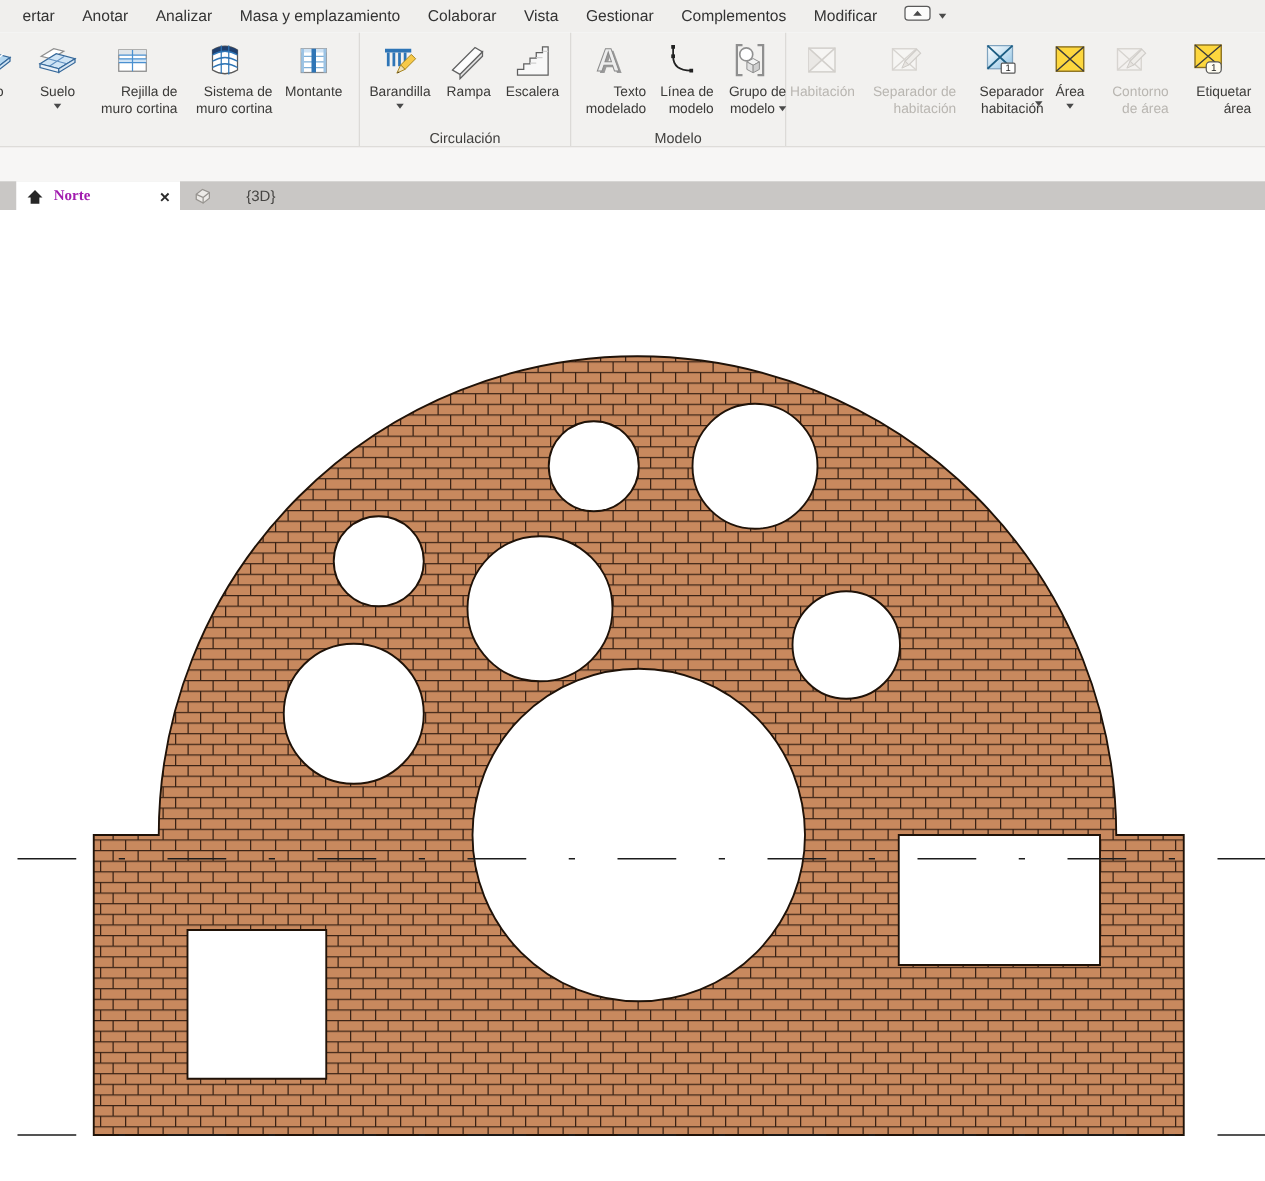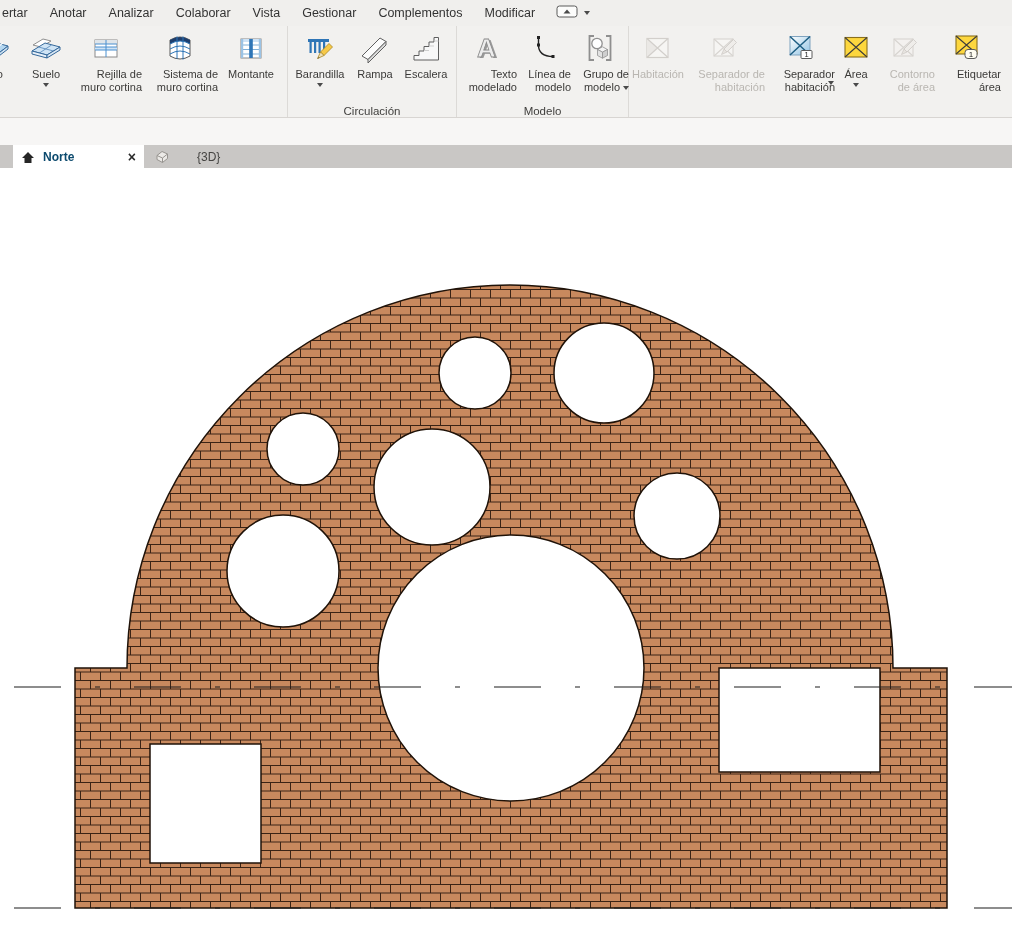--- a/index.html
+++ b/index.html
@@ -1,20 +1,20 @@
 <!DOCTYPE html>
 <html><head>
 <meta charset="utf-8">
 <style>
   html,body{margin:0;padding:0;}
   body{width:1012px;height:945px;overflow:hidden;background:#fff;
        font-family:"Liberation Sans",sans-serif;-webkit-font-smoothing:antialiased;}
   
   .menubar{height:26px;background:#f0efed;display:flex;align-items:center;}
-  .menu-tabs{display:flex;align-items:flex-end;height:100%;}
+  .menu-tabs{display:flex;align-items:flex-end;height:100%;margin-left:16px;}
   .menutab{padding:0 11px;line-height:26px;font-size:12.5px;color:#333;white-space:nowrap;cursor:default;}
   .menutab:first-child{padding-left:2px;}
   .ribbon-toggle{display:flex;align-items:center;margin-left:10px;}
   .caret{width:0;height:0;border-left:3.5px solid transparent;border-right:3.5px solid transparent;border-top:4px solid #4a4a4a;display:inline-block;}
   .ribbon-toggle .caret{margin-left:4px;}
   
   .ribbon{height:92px;background:#f2f1ef;border-bottom:1px solid #d8d5d2;display:flex;box-sizing:border-box;overflow:hidden;}
   .rgroup{display:flex;flex-direction:column;border-right:1px solid #dcdad7;box-sizing:border-box;flex:0 0 auto;}
   .rbuttons{height:72px;display:flex;align-items:flex-start;padding-top:6px;box-sizing:border-box;}
   .rlabel-row{height:13px;text-align:center;font-size:11.5px;color:#3f3e3c;display:flex;align-items:center;justify-content:center;gap:5px;margin-top:12px;}
@@ -47,37 +47,38 @@
   .rgroup:nth-child(1){width:288px}
   .rgroup:nth-child(2){width:169px}
   .rgroup:nth-child(3){width:172px}
   .rgroup:nth-child(4){width:383px;border-right:none}
   
   .strip{height:27px;background:#f7f6f5;}
   
   .viewtabs{height:23px;background:#c9c7c5;display:flex;align-items:stretch;padding-left:13px;}
   .vtab{display:flex;align-items:center;font-size:12px;color:#3f3e3c;cursor:default;}
   .vtab.active{background:#ffffff;width:131px;padding:0 7px;box-sizing:border-box;}
-  .vtab.active .vlabel{font-weight:bold;color:#0c4a6e;margin-left:7px;flex:1;}
+  .vtab.active .vlabel{font-weight:bold;color:#a21caf;margin-left:7px;flex:1;font-family:Liberation Serif, serif;}
   .vtab.other{padding:0 10px;gap:20px;}
   .vtab.other .vlabel{margin-left:6px;color:#454442;}
   .vicon{display:flex;align-items:center;}
   .vclose{font-size:14px;font-weight:bold;color:#2b2b2b;line-height:1;padding:0 1px;}
   
   .canvas{height:777px;background:#ffffff;position:relative;overflow:hidden;}
   .canvas svg{display:block;}
 </style>
 </head>
 <body>
 
 <div class="menubar">
   <div class="menu-tabs" id="menu-tabs">
       <div class="menutab">ertar</div>
       <div class="menutab">Anotar</div>
       <div class="menutab">Analizar</div>
+      <div class="menutab">Masa y emplazamiento</div>
       <div class="menutab">Colaborar</div>
       <div class="menutab">Vista</div>
       <div class="menutab">Gestionar</div>
       <div class="menutab">Complementos</div>
       <div class="menutab">Modificar</div>
     </div>
   <span class="ribbon-toggle">
     <span id="ribbon-toggle-icon"><svg width="24" height="17" viewBox="0 0 24 17">
           <rect x="1" y="3" width="20" height="11" rx="2.5" fill="#fcfcfb" stroke="#5a5a5a"></rect>
           <polygon points="7.5,10.5 11,6.5 14.5,10.5" fill="#4a4a4a"></polygon>

